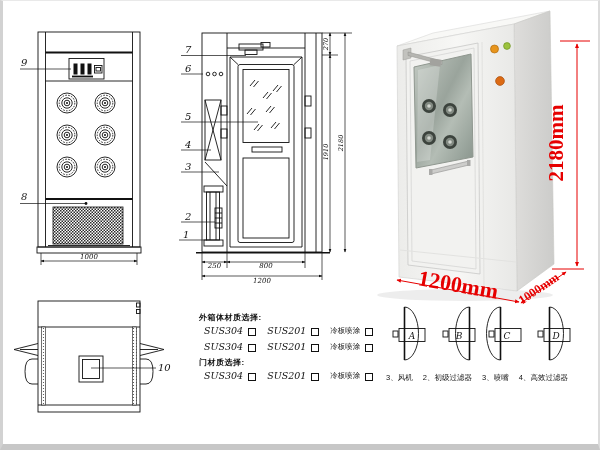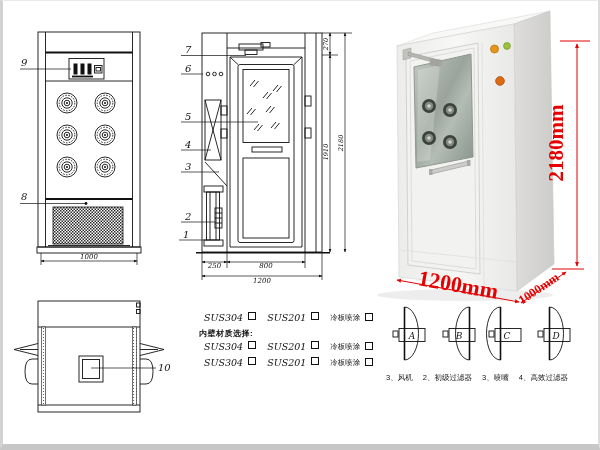--- a/index.html
+++ b/index.html
@@ -12,21 +12,21 @@
   .callout{font-size:10px;font-style:italic;fill:#111;}
   .dim{font-size:7px;font-style:italic;fill:#111;}
   .dimv{font-size:6.5px;font-style:italic;fill:#111;}
   .optletter{font-size:9px;font-style:italic;fill:#111;}
   .reddim{font-weight:bold;fill:#e60000;font-family:"Liberation Serif",serif;}
   .materials{position:absolute;left:197px;top:312px;width:192px;color:#111;}
   .mat-group{margin-bottom:4px;}
   .mat-title{font-size:8px;font-weight:bold;margin:0 0 2px 2px;letter-spacing:.5px;}
   .mat-row{display:flex;align-items:center;margin:0 0 5px 7px;
            font-family:"DejaVu Serif","Liberation Serif",serif;font-style:italic;font-size:9.5px;}
-  .mat-opt{display:flex;align-items:flex-start;margin-right:11px;white-space:nowrap;}
+  .mat-opt{display:flex;align-items:flex-end;margin-right:11px;white-space:nowrap;}
   .mat-opt .zh{font-family:Liberation Mono, monospace;font-style:normal;font-size:7.5px;}
   .cb{width:6px;height:6px;border:1px solid #111;display:inline-block;margin-left:5px;background:#fff;}
   .legend{position:absolute;left:386px;top:371px;width:210px;color:#111;font-size:7.5px;line-height:13px;}
   .legend-line span{margin-right:8px;white-space:nowrap;}
 </style>
 </head>
 <body>
 
 <div id="stage">
 
@@ -313,53 +313,54 @@
     </g>
   </g>
   <text class="optletter" x="412" y="338.5" text-anchor="middle">A</text>
   <text class="optletter" x="459" y="338.5" text-anchor="middle">B</text>
   <text class="optletter" x="507" y="338.5" text-anchor="middle">C</text>
   <text class="optletter" x="556" y="338.5" text-anchor="middle">D</text>
 </svg>
 
 <div class="materials">
   <div class="mat-group">
+    <div class="mat-title">外箱体材质选择:</div>
     <div class="mat-row">
       <span class="mat-opt">
             <span>SUS304</span>
             <span class="cb"></span>
           </span>
       <span class="mat-opt">
             <span>SUS201</span>
             <span class="cb"></span>
           </span>
       <span class="mat-opt">
             <span class="zh">冷板喷涂</span>
             <span class="cb"></span>
           </span>
     </div>
   </div>
   <div class="mat-group">
-    <div class="mat-title">内壁材质选择:</div>
     <div class="mat-row">
       <span class="mat-opt">
             <span>SUS304</span>
             <span class="cb"></span>
           </span>
       <span class="mat-opt">
             <span>SUS201</span>
             <span class="cb"></span>
           </span>
       <span class="mat-opt">
             <span class="zh">冷板喷涂</span>
             <span class="cb"></span>
           </span>
     </div>
   </div>
   <div class="mat-group">
+    <div class="mat-title">门材质选择:</div>
     <div class="mat-row">
       <span class="mat-opt">
             <span>SUS304</span>
             <span class="cb"></span>
           </span>
       <span class="mat-opt">
             <span>SUS201</span>
             <span class="cb"></span>
           </span>
       <span class="mat-opt">

